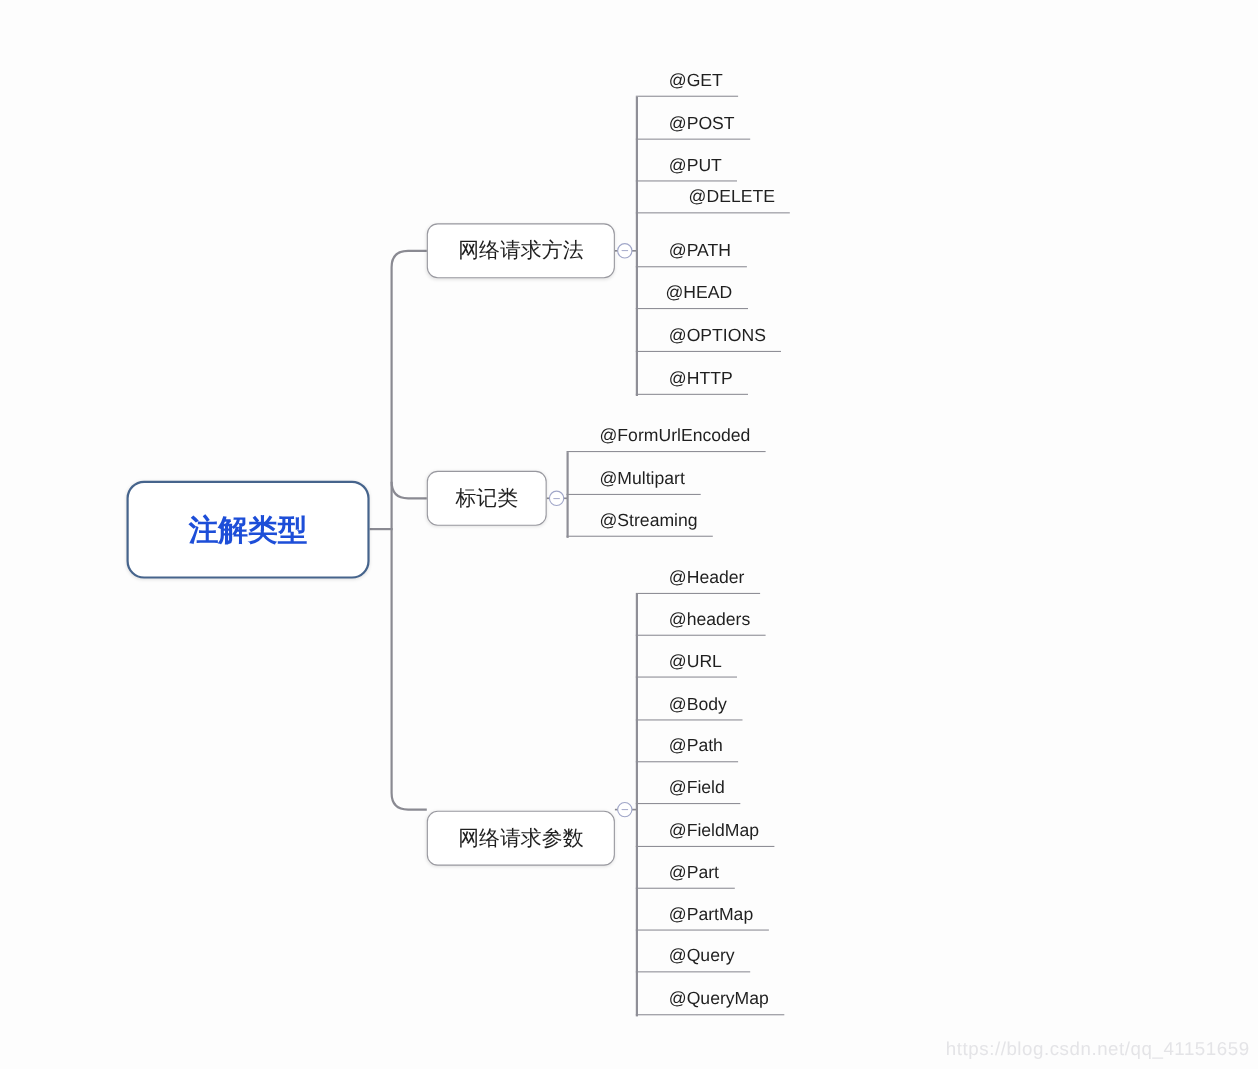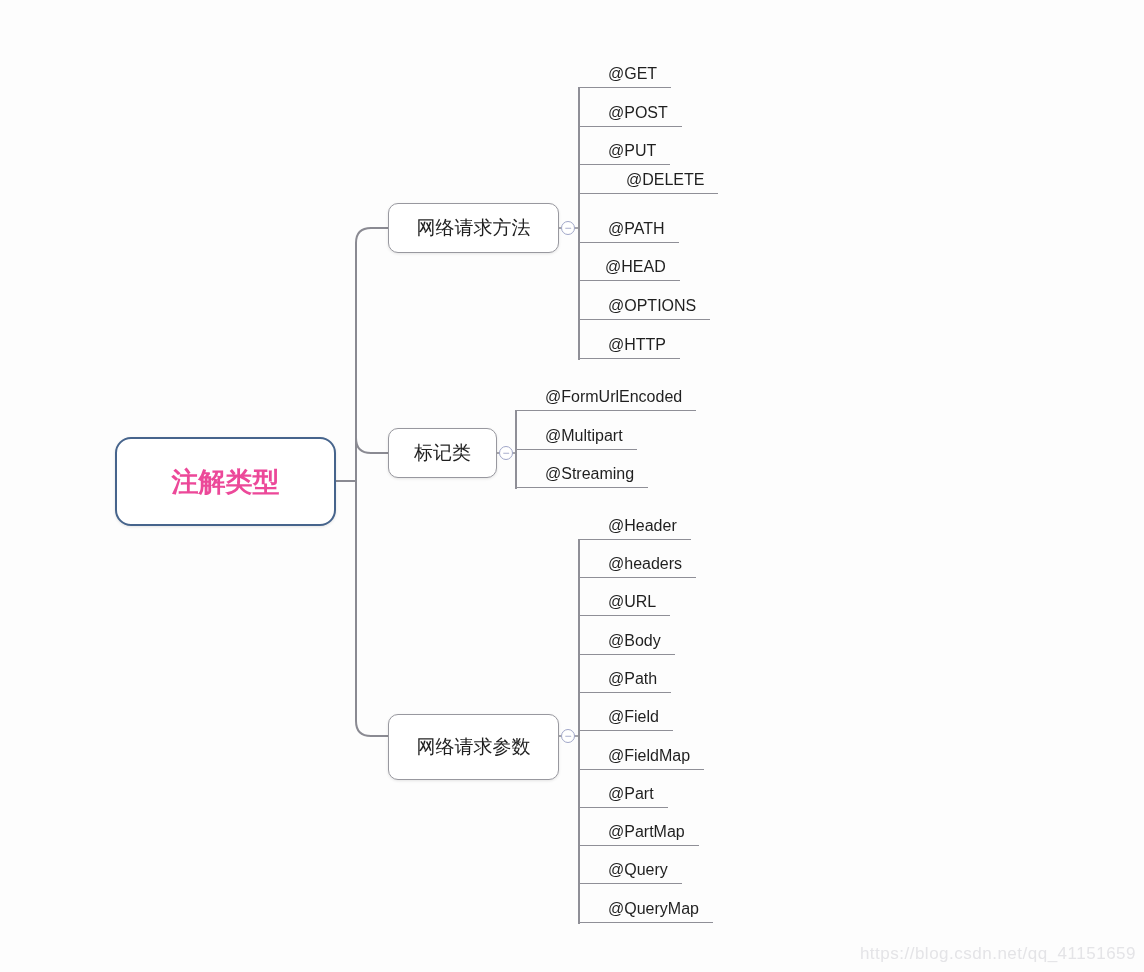--- a/index.html
+++ b/index.html
@@ -9,21 +9,21 @@
     font-family:"Liberation Sans","DejaVu Sans",sans-serif;
   }
   svg.links{position:absolute;left:0;top:0;}
   .node{
     position:absolute;box-sizing:border-box;background:#ffffff;
     display:flex;align-items:center;justify-content:center;
     white-space:nowrap;box-shadow:0 1px 3px rgba(0,0,0,0.10);
   }
   .root{
     border:2.5px solid #46648c;border-radius:16px;
-    font-size:27px;font-weight:bold;color:#ec4899;
+    font-size:27px;font-weight:bold;color:#1d4ed8;
   }
   .branch{
     border:1.5px solid #98989f;border-radius:10px;
     font-size:19px;color:#1f1f1f;
   }
   .leaf{
     position:absolute;height:38px;box-sizing:border-box;
     display:flex;align-items:flex-end;
     padding:0 14px 4px 30px;
     border-bottom:1.5px solid #8f8f97;
@@ -59,21 +59,21 @@
   </svg>
 
   <div class="spine" style="left:578px;top:88px;height:272px;"></div>
   <div class="spine" style="left:515px;top:411px;height:78px;"></div>
   <div class="spine" style="left:578px;top:540px;height:384px;"></div>
 
   <div class="node root" style="left:115px;top:437px;width:221px;height:89px;">注解类型</div>
 
   <div class="node branch" style="left:388px;top:203px;width:171px;height:50px;">网络请求方法</div>
   <div class="node branch" style="left:388px;top:428px;width:109px;height:50px;">标记类</div>
-  <div class="node branch" style="left:388px;top:714px;width:171px;height:66px;">网络请求参数</div>
+  <div class="node branch" style="left:388px;top:737px;width:171px;height:50px;">网络请求参数</div>
 
   <div class="toggle" style="left:561px;top:221px;">−</div>
   <div class="toggle" style="left:499px;top:446px;">−</div>
   <div class="toggle" style="left:561px;top:729px;">−</div>
 
   <div class="leaf" style="left:578px;top:50px;">@GET</div>
   <div class="leaf" style="left:578px;top:89px;">@POST</div>
   <div class="leaf" style="left:578px;top:127px;">@PUT</div>
   <div class="leaf" style="left:578px;top:156px;padding-left:48px;">@DELETE</div>
   <div class="leaf" style="left:578px;top:205px;">@PATH</div>

